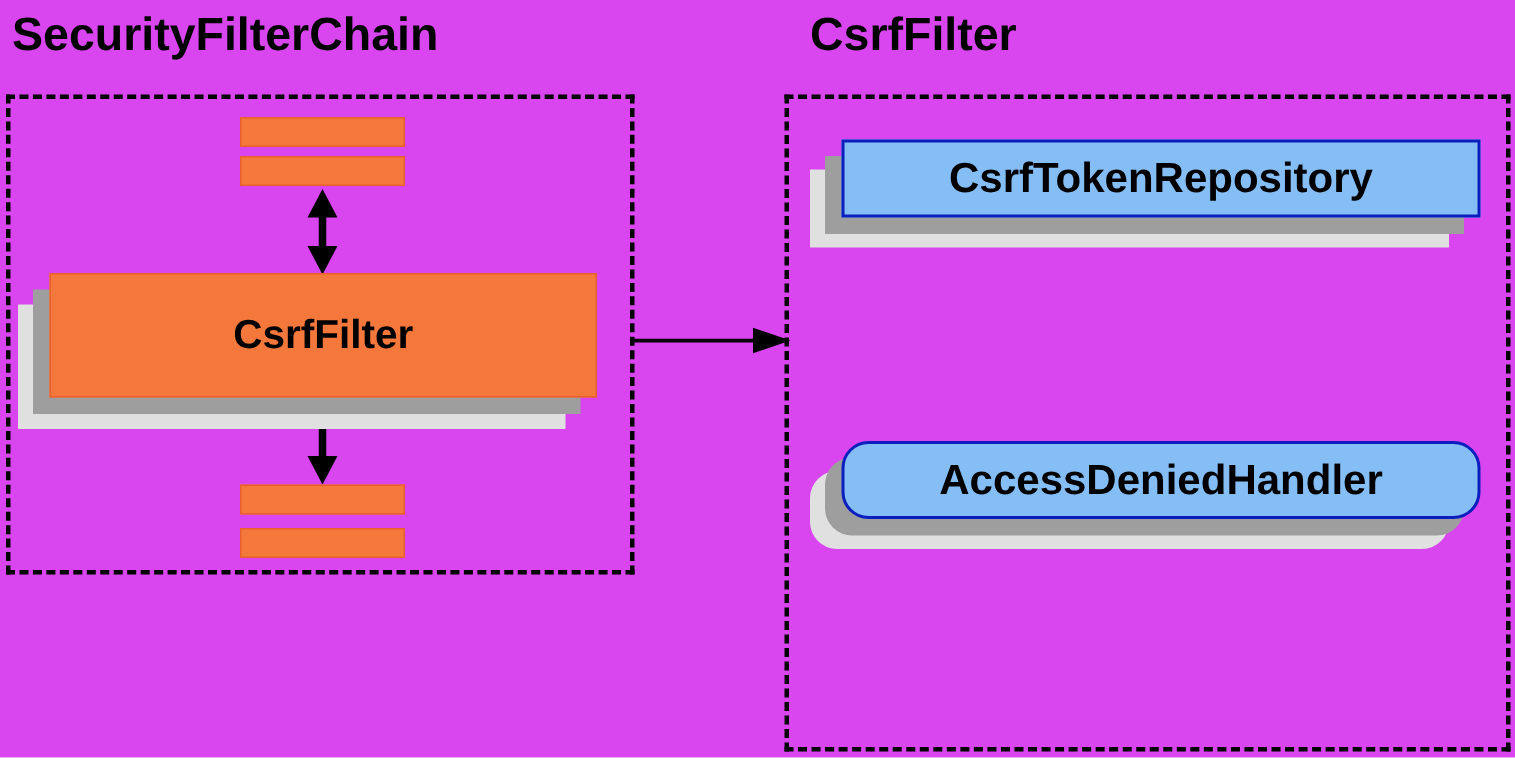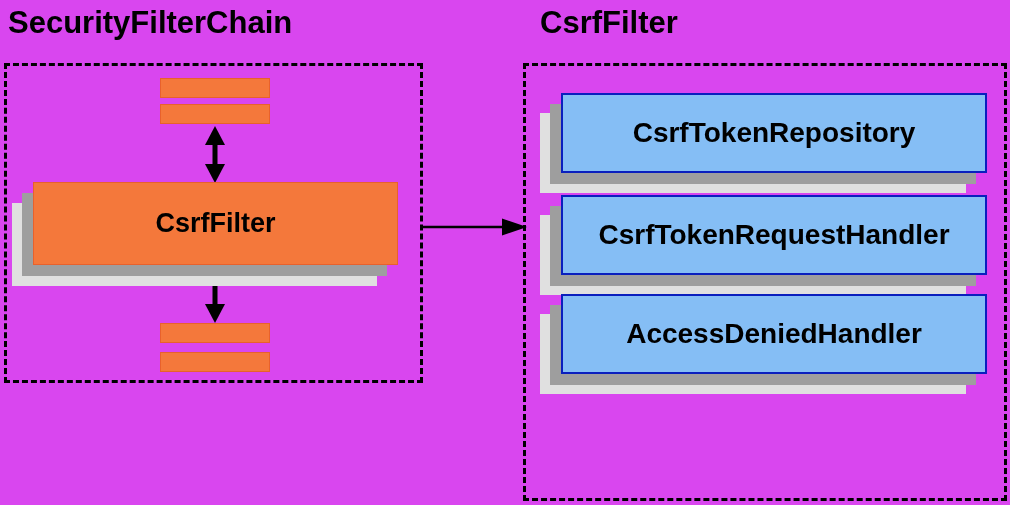--- a/index.html
+++ b/index.html
@@ -64,36 +64,36 @@
   .v-arrow { position: absolute; left: 202px; width: 26px; height: 57px; }
   #v-arrow-top    { top: 126px; }
   #v-arrow-bottom { top: 266px; }
 
   #h-arrow { position: absolute; left: 421px; top: 217px; width: 107px; height: 20px; }
 
   .component-box {
     position: absolute;
     left: 561px;
     width: 426px;
-    height: 80px;
+    height: 52px;
     box-sizing: border-box;
     background: #85BEF5;
     border: 2px solid #0A1FBE;
     box-shadow: -11px 11px 0 #9E9E9E, -21px 20px 0 #E0E0E0;
     display: flex;
     align-items: center;
     justify-content: center;
     font-size: 28px;
     font-weight: bold;
     color: #000000;
     white-space: nowrap;
   }
   #component-1 { top: 93px; }
   #component-2 { top: 195px; }
-  #component-3 { top: 294px; }
+  #component-3 { top: 294px; border-radius: 18px; }
   #component-4 { top: 393px; }
 </style>
 </head>
 <body>
 
 <div id="canvas">
 
   <div class="title" id="title-left">SecurityFilterChain</div>
   <div class="title" id="title-right">CsrfFilter</div>
 
@@ -122,20 +122,17 @@
   <svg id="h-arrow" viewBox="0 0 107 20">
     <line x1="1" y1="10" x2="84" y2="10" stroke="#000000" stroke-width="2.5"></line>
     <polygon points="106,10 81,1.5 81,18.5" fill="#000000"></polygon>
   </svg>
 
   <div class="dashed-box" id="right-detail-box"></div>
 
   <div class="component-box" id="component-1">
     <span>CsrfTokenRepository</span>
   </div>
-  <div class="component-box" id="component-2">
-    <span>CsrfTokenRequestHandler</span>
-  </div>
   <div class="component-box" id="component-3">
     <span>AccessDeniedHandler</span>
   </div>
 
 </div>
 
 </body></html>

